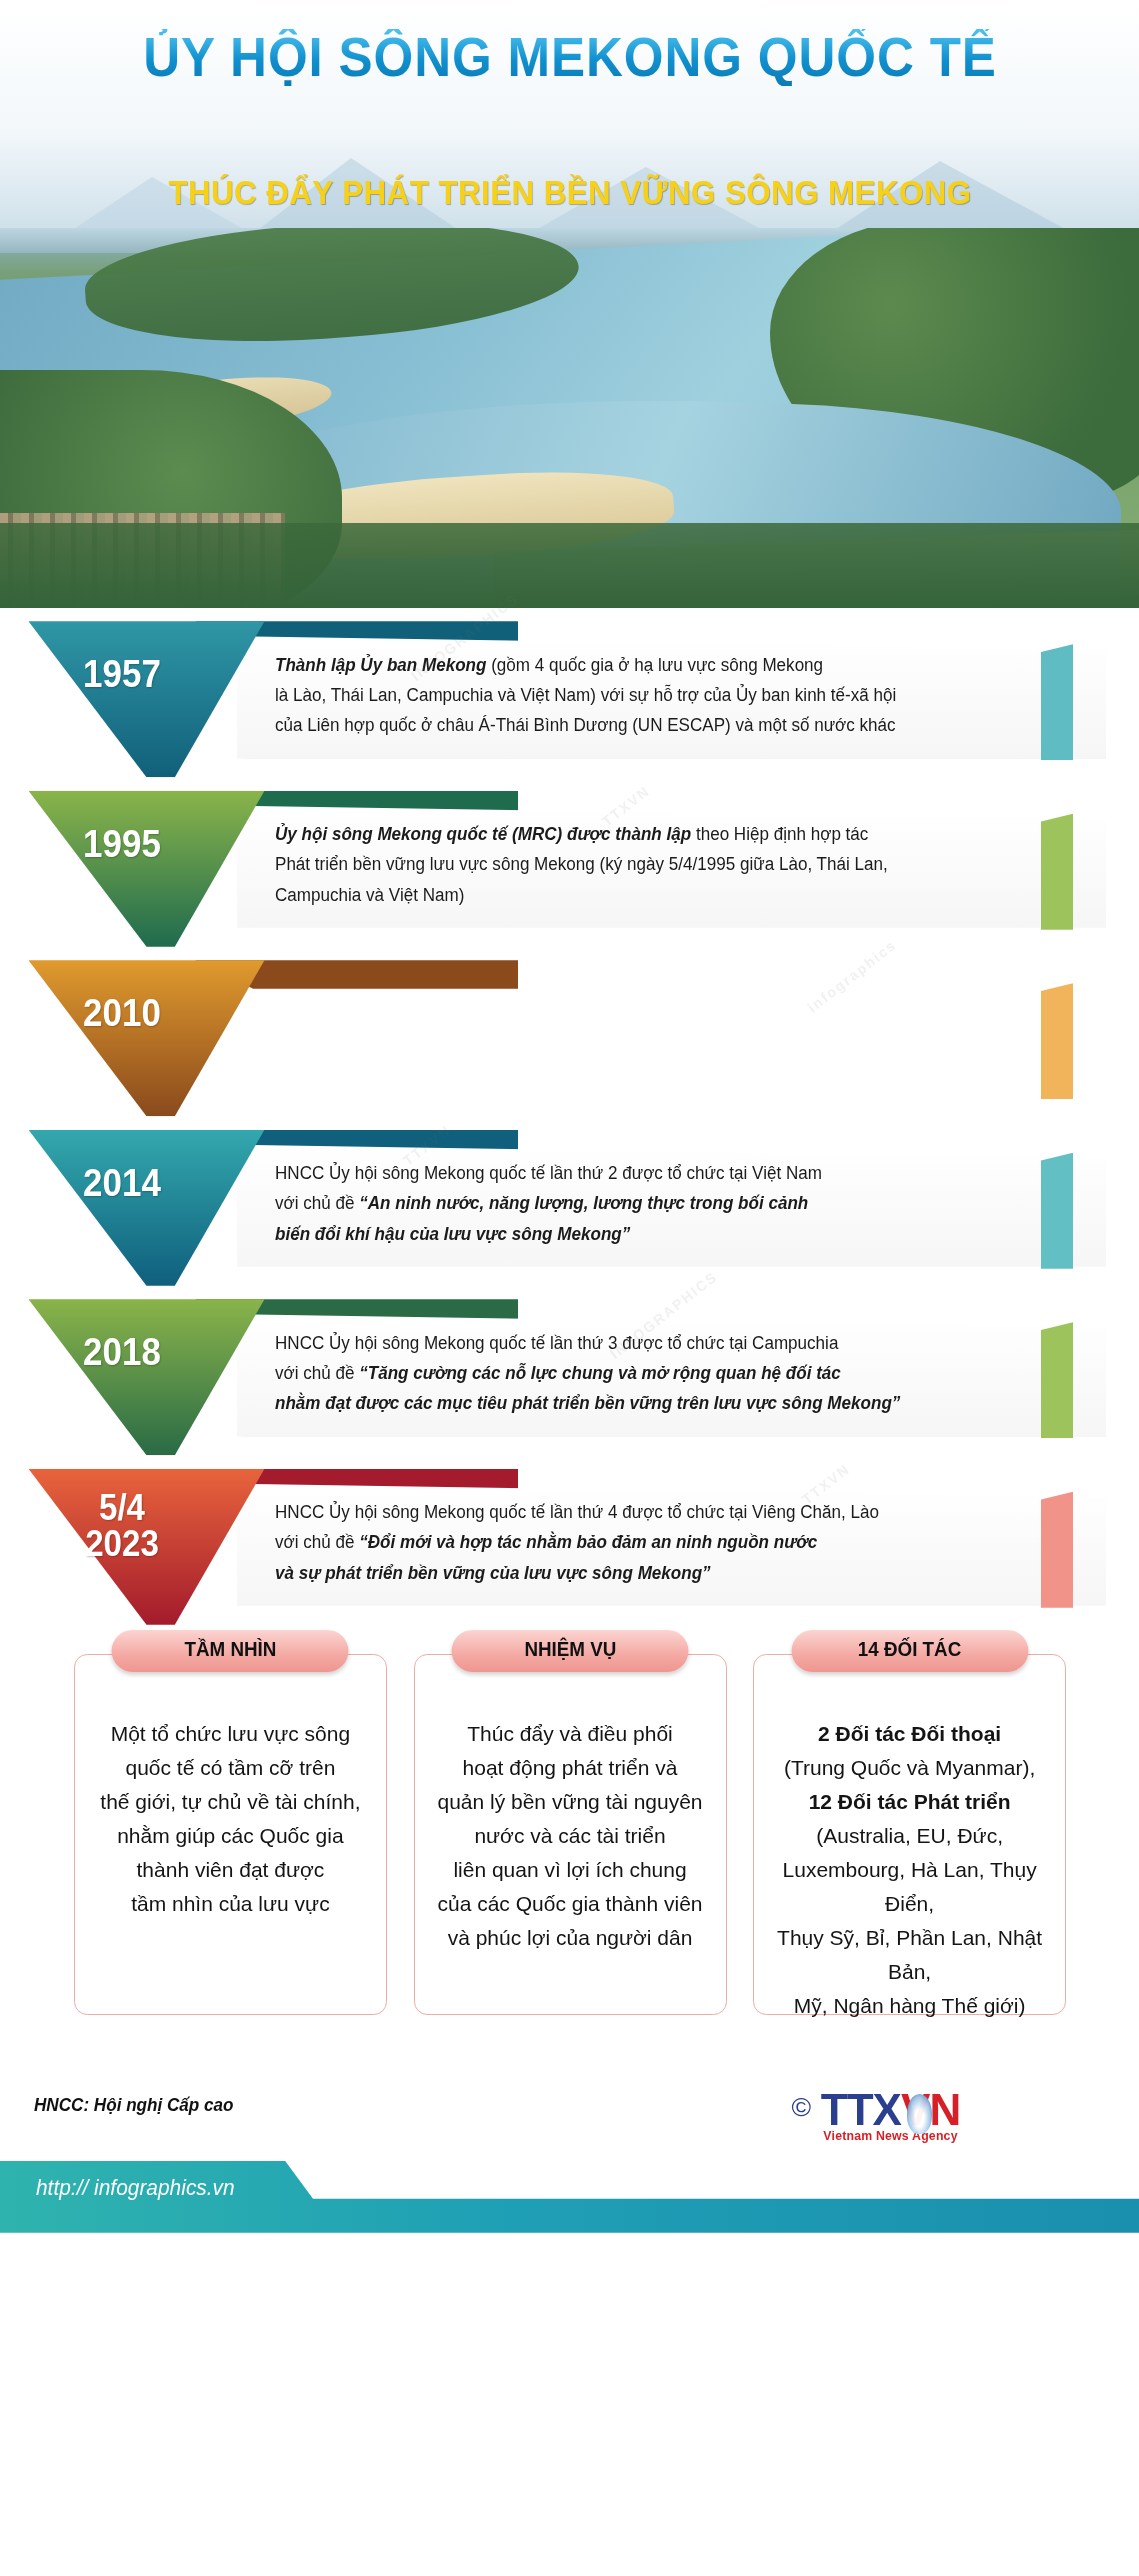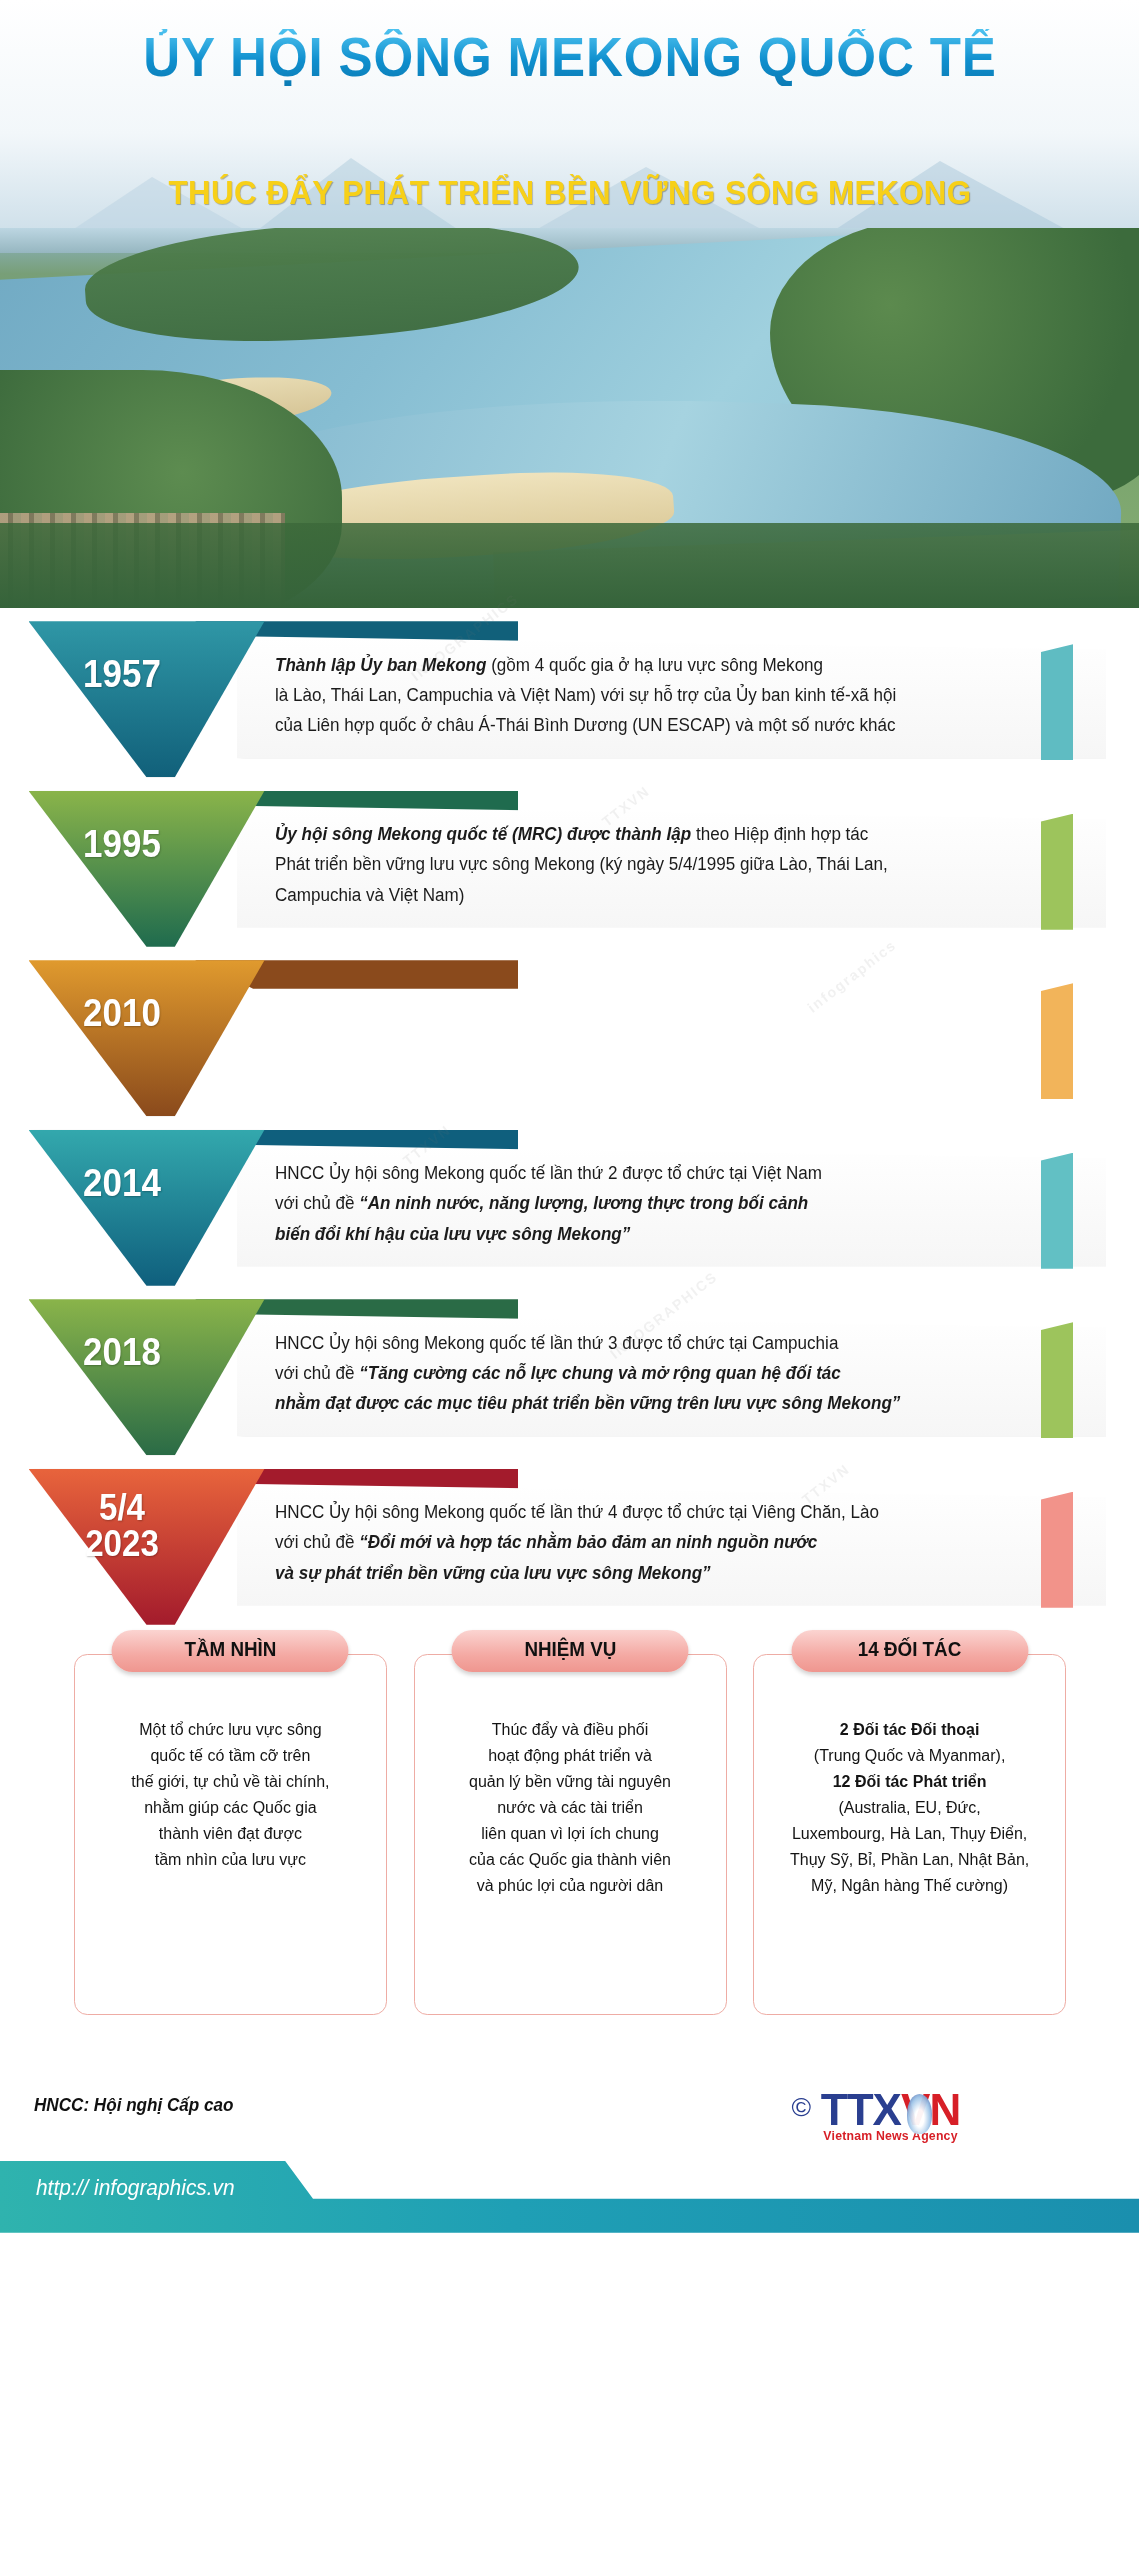--- a/index.html
+++ b/index.html
@@ -235,21 +235,21 @@
     color: #111111;
     font-size: 20px;
     font-weight: bold;
     white-space: nowrap;
     transform-origin: center;
   }
   .card-pill span { display:inline-block; transform: scaleX(.94); }
   .card-body {
     padding: 13.3px 19px 0;
     text-align: center;
-    font-size: 16px;
+    font-size: 21px;
     line-height: 1.62;
     color: #141414;
   }
   .card-body .ln { display:block; }
   .card-body .bold { font-weight: bold; }
 
   
   .footer { position: relative; width: 987px; height: 180px; }
   .footer-note {
     position: absolute; left: 34px; top: 42px;
@@ -436,21 +436,21 @@
     </div>
     <div class="card">
       <div class="card-pill"><span>14 ĐỐI TÁC</span></div>
       <div class="card-body">
         <span class="ln bold">2 Đối tác Đối thoại</span>
         <span class="ln">(Trung Quốc và Myanmar),</span>
         <span class="ln bold">12 Đối tác Phát triển</span>
         <span class="ln">(Australia, EU, Đức,</span>
         <span class="ln">Luxembourg, Hà Lan, Thụy Điển,</span>
         <span class="ln">Thụy Sỹ, Bỉ, Phần Lan, Nhật Bản,</span>
-        <span class="ln">Mỹ, Ngân hàng Thế cường)</span>
+        <span class="ln">Mỹ, Ngân hàng Thế giới)</span>
       </div>
     </div>
   </div>
 
 <div class="footer">
   <div class="footer-note">HNCC: Hội nghị Cấp cao</div>
   <div class="footer-bar"></div>
   <div class="footer-url">http:// infographics.vn</div>
   <div class="ttxvn">
     <div class="copy">©</div>

